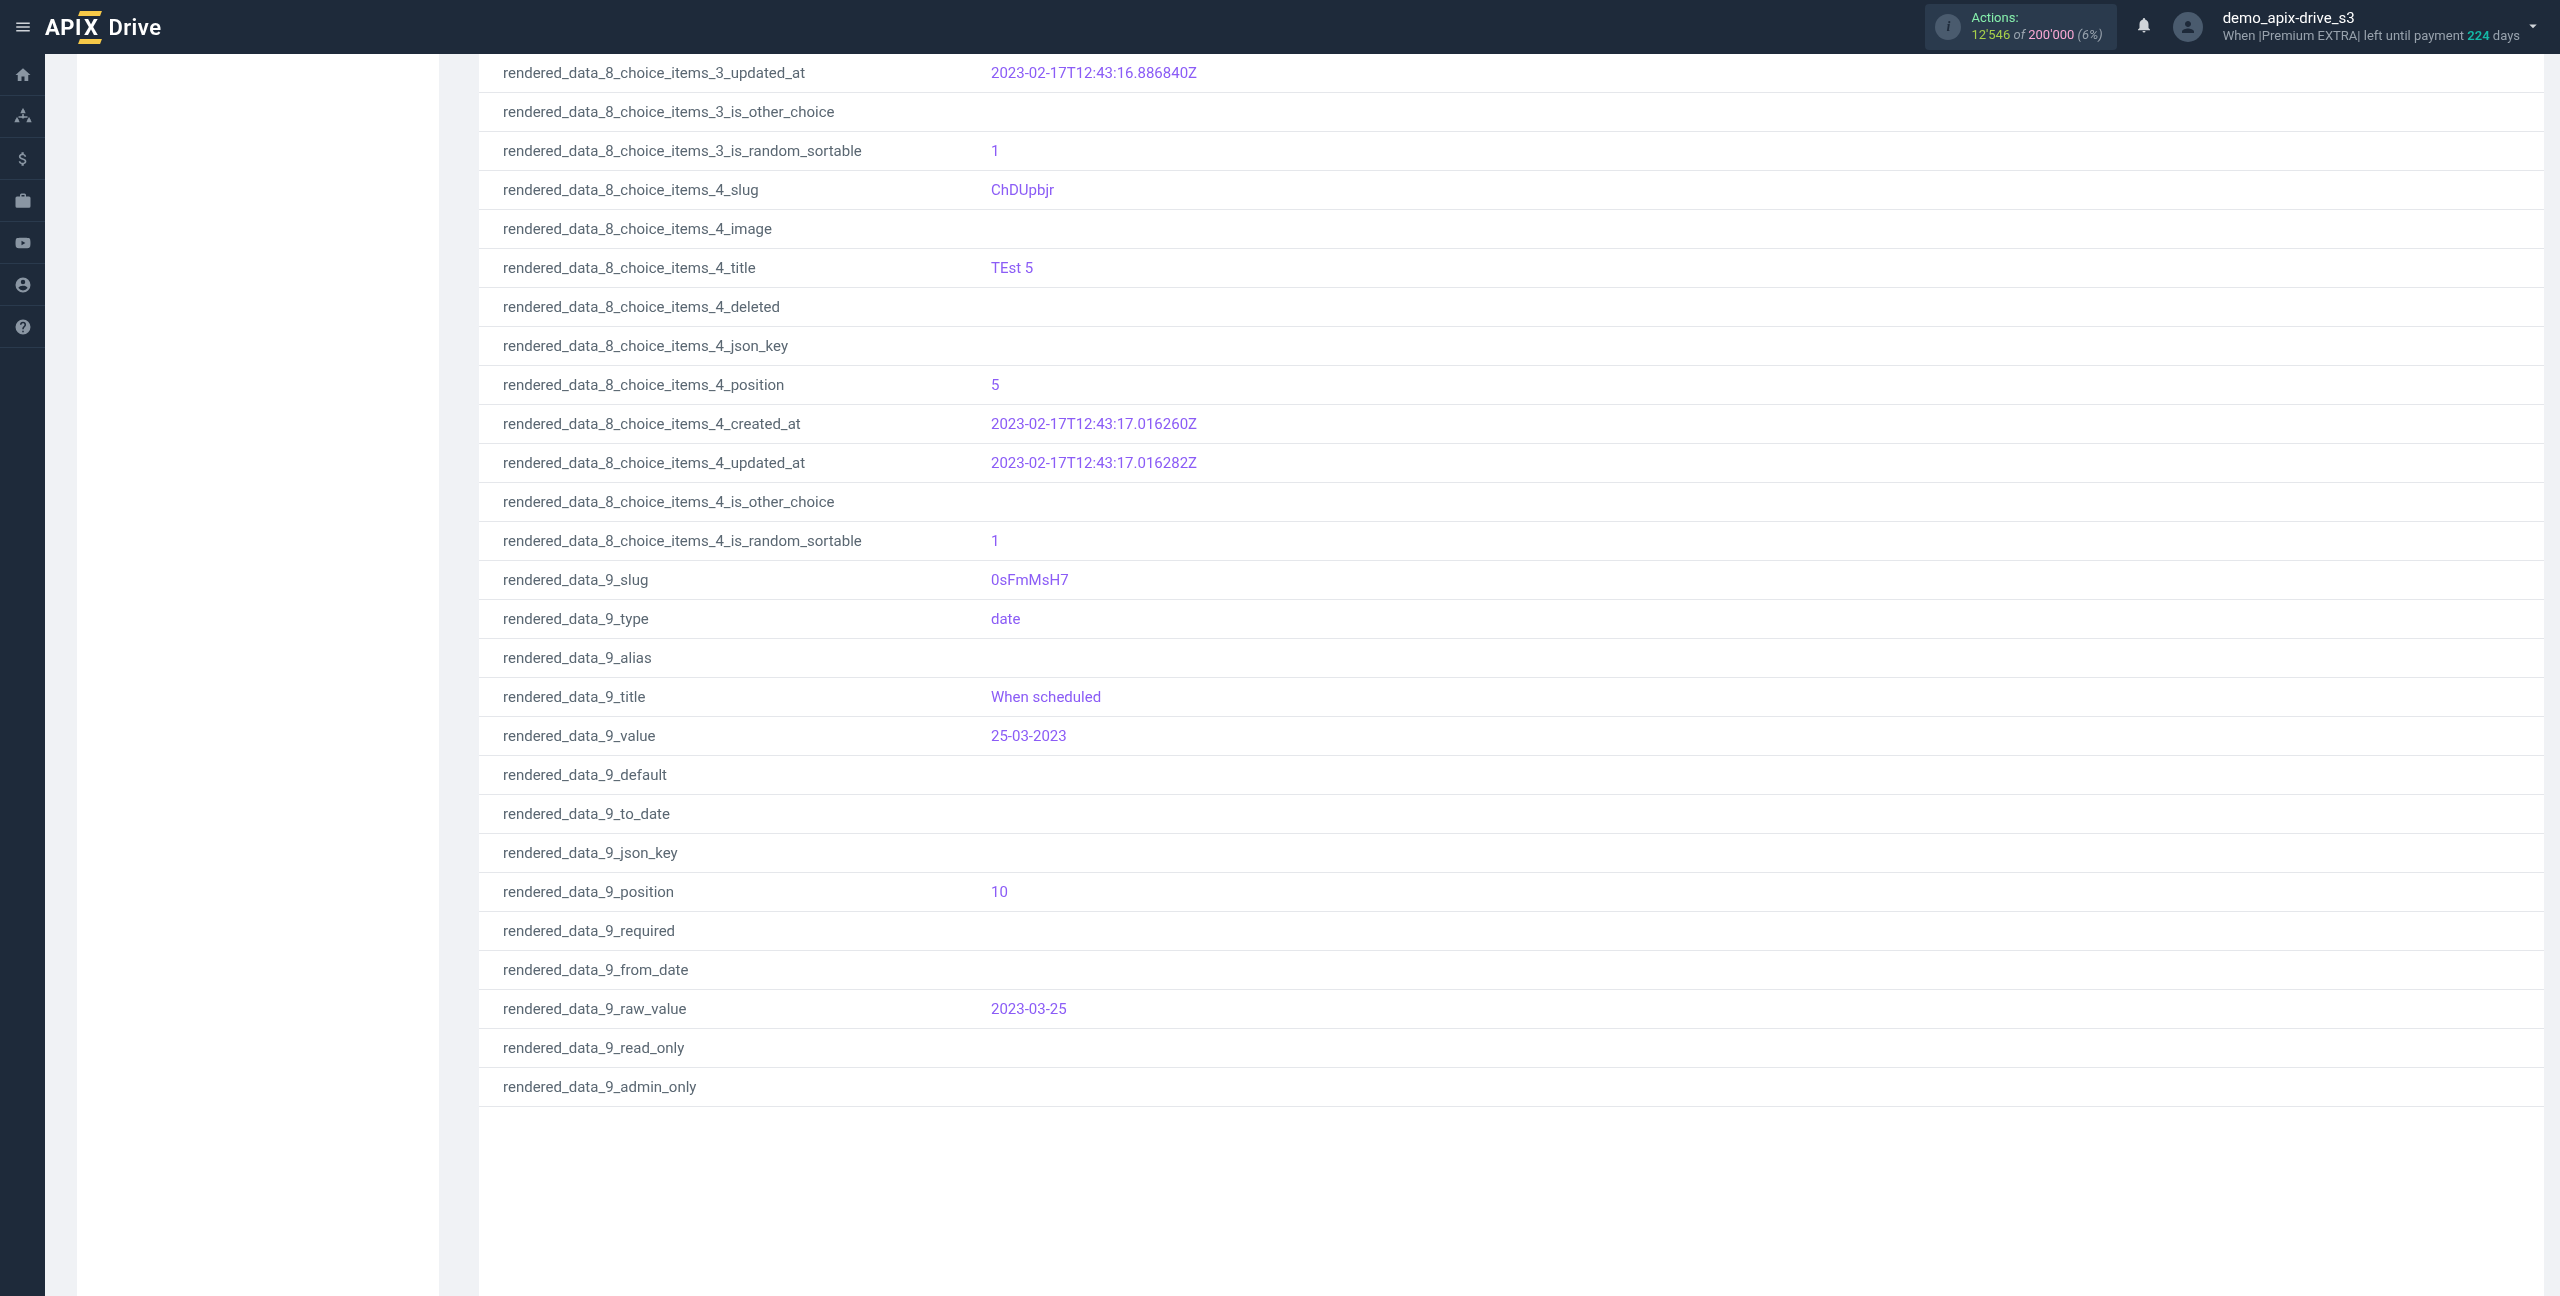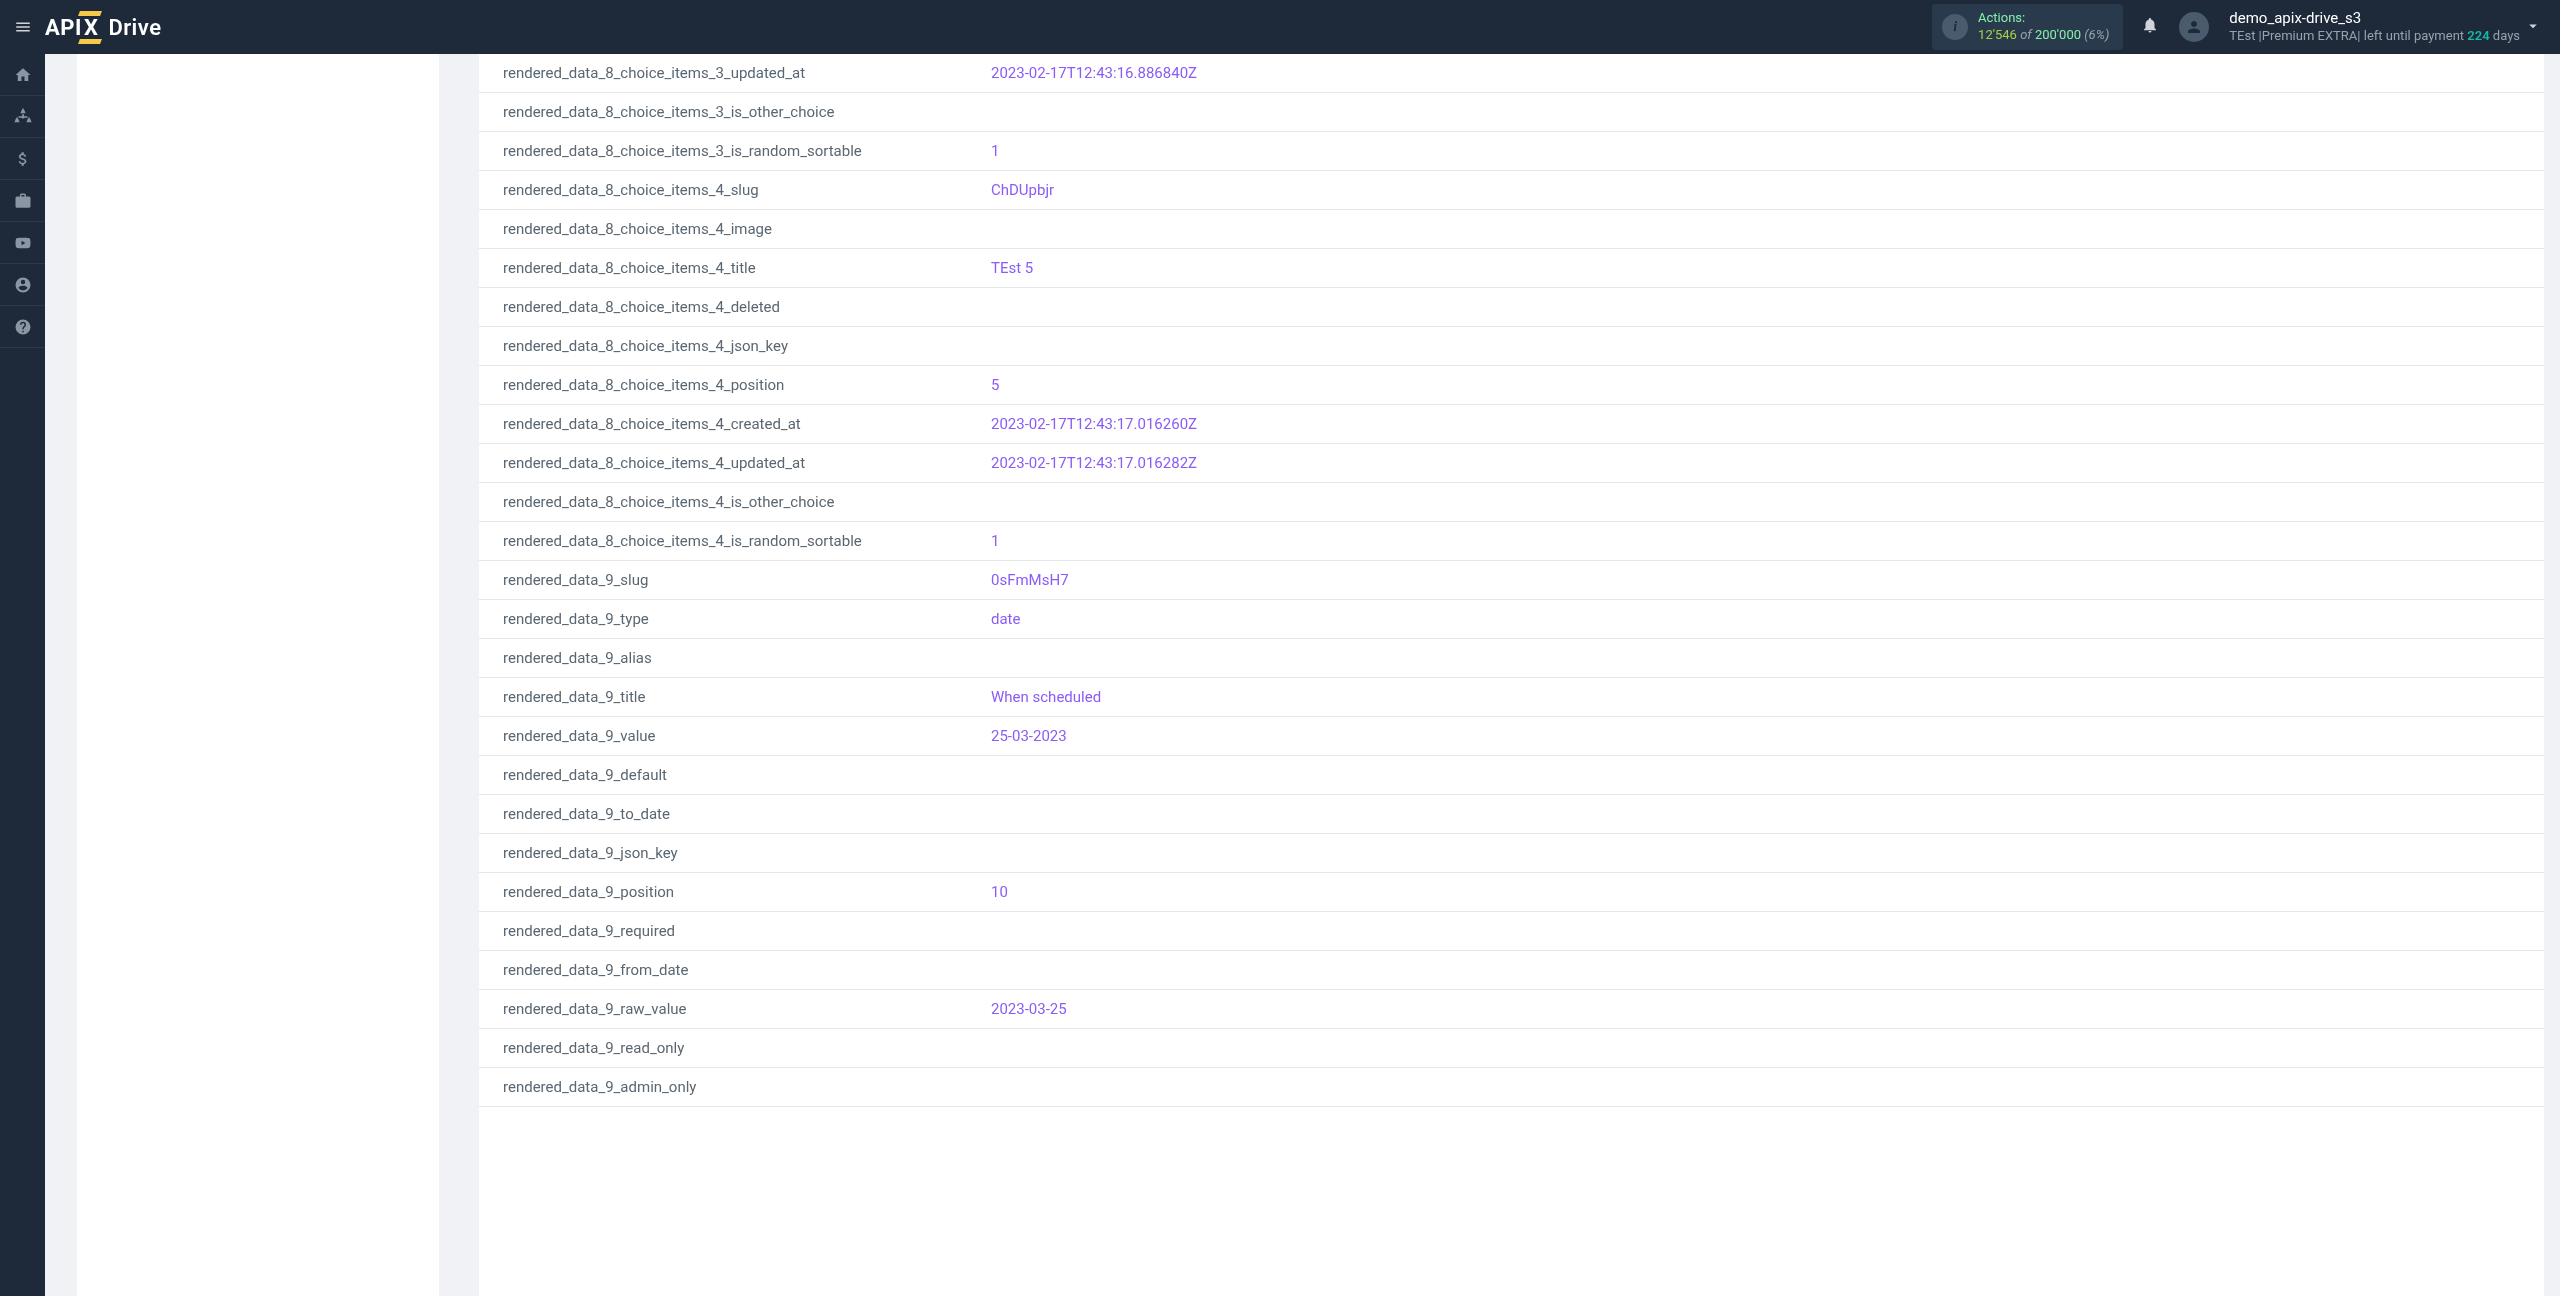--- a/index.html
+++ b/index.html
@@ -78,21 +78,21 @@
   color: #1e2a3a;
   display: flex; align-items: center; justify-content: center;
   font-weight: 700;
   font-style: italic;
   font-family: Georgia, serif;
 }
 .actions-text { font-size: 13px; line-height: 1.3; }
 .actions-label { color: #86efac; }
 .actions-count { color: #a7d04a; }
 .actions-of { color: #98a2ad; font-style: italic; }
-.actions-total { color: #86efac; }
+.actions-total { color: #f9a8d4; }
 .actions-pct { color: #98a2ad; font-style: italic; }
 .bell-icon, .user-avatar-icon {
   color: #d0d4d9;
   font-size: 20px;
   margin-right: 20px;
   cursor: pointer;
 }
 .user-avatar-icon {
   width: 30px; height: 30px;
   border-radius: 50%;
@@ -200,21 +200,21 @@
       </svg>
   </div>
   <div class="user-avatar-icon">
     <svg class="icon-svg" viewBox="0 0 24 24" style="fill:#1e2a3a">
         <path d="M12 12c2.21 0 4-1.79 4-4s-1.79-4-4-4-4 1.79-4 4 1.79 4 4 4zm0 2c-2.67 0-8 1.34-8 4v2h16v-2c0-2.66-5.33-4-8-4z"></path>
       </svg>
   </div>
   <div class="user-block">
     <div class="user-name">demo_apix-drive_s3</div>
     <div class="user-plan">
-      <span>TEst |</span><span>Premium EXTRA</span><span>| left until payment </span><span class="days">224</span><span> days</span>
+      <span>When |</span><span>Premium EXTRA</span><span>| left until payment </span><span class="days">224</span><span> days</span>
     </div>
   </div>
   <div class="chevron-down">
     <svg class="icon-svg" viewBox="0 0 24 24">
         <path d="M7 10l5 5 5-5z"></path>
       </svg>
   </div>
 </div>
 
 <div class="sidebar">

